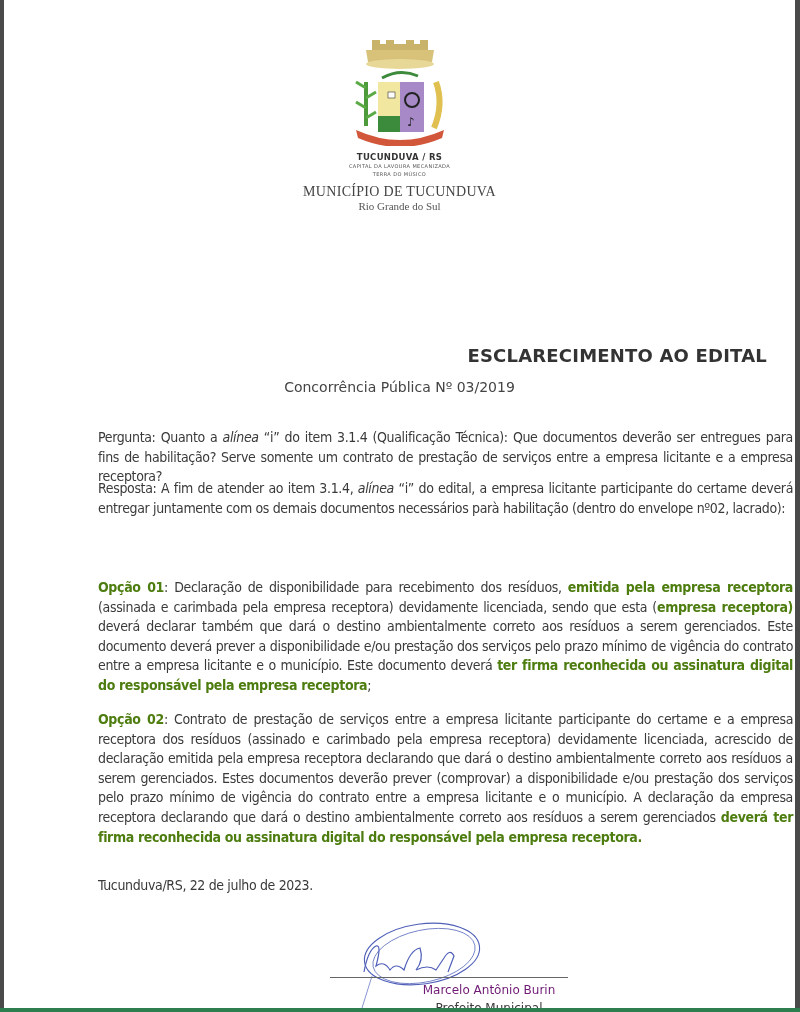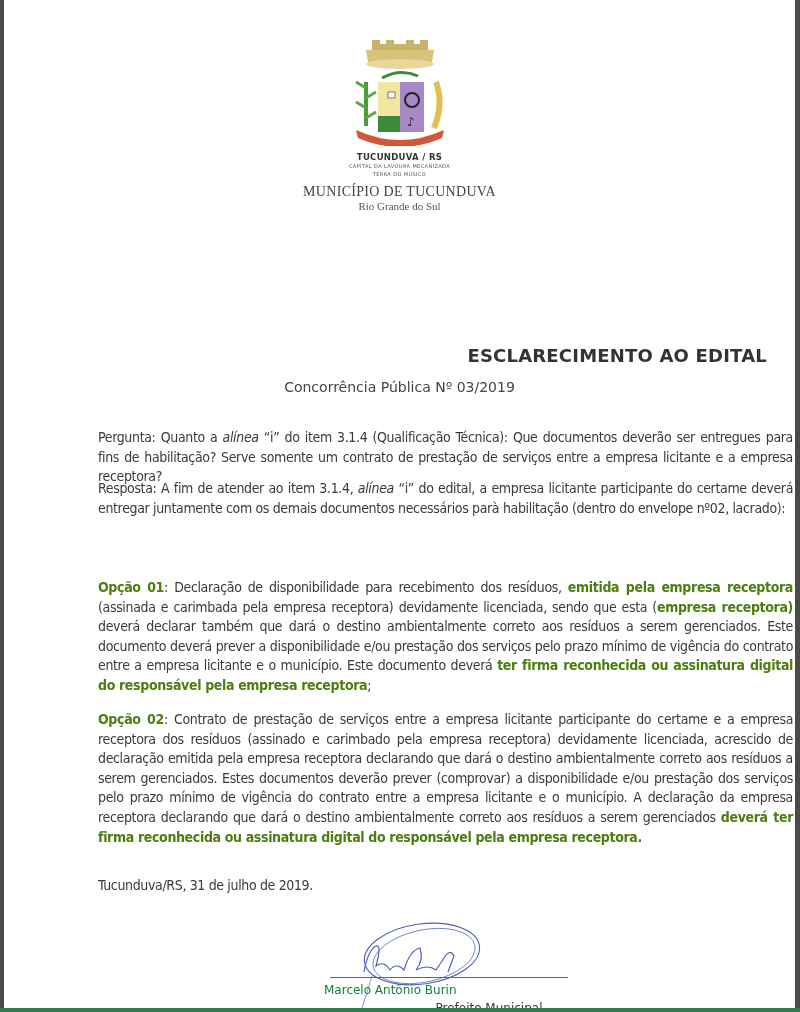--- a/index.html
+++ b/index.html
@@ -48,22 +48,22 @@
       font-family:"DejaVu Sans Condensed","DejaVu Sans", sans-serif;
       font-size:14px; line-height:19.6px; color:#3a3a3a;
       text-align:justify; letter-spacing:-0.35px;
     }
     .para b { color:#4d7c0f; }
     .sig-area { position:absolute; left:320px; top:920px; width:260px; height:92px; }
     .sig-line {
       position:absolute; left:6px; top:57px; width:238px; height:1px; background:#666;
     }
     .sig-name {
-      position:absolute; left:0; top:63px; width:330px; text-align:left;
-      font-family:"DejaVu Sans", sans-serif; font-size:12px; color:#15803d;
+      position:absolute; left:0; top:63px; width:330px; text-align:center;
+      font-family:"DejaVu Sans", sans-serif; font-size:12px; color:#701a75;
     }
     .sig-role {
       position:absolute; left:0; top:81px; width:330px; text-align:center;
       font-family:"DejaVu Sans", sans-serif; font-size:12px; color:#3a3a3a;
     }
   </style>
 </head>
 <body>
 
 <div class="page">
@@ -104,21 +104,21 @@
   <div class="subtitle">Concorrência Pública Nº 03/2019</div>
 
   <div class="para" style="top:428px;"><span>Pergunta: Quanto a </span><i>alínea</i><span> “i” do item 3.1.4 (Qualificação Técnica): Que documentos deverão ser entregues para fins de habilitação? Serve somente um contrato de prestação de serviços entre a empresa licitante e a empresa receptora?</span></div>
 
   <div class="para" style="top:479px;"><span>Resposta: A fim de atender ao item 3.1.4, </span><i>alínea</i><span> “i” do edital, a empresa licitante participante do certame deverá entregar juntamente com os demais documentos necessários parà habilitação (dentro do envelope nº02, lacrado):</span></div>
 
   <div class="para" style="top:578px;"><b>Opção 01</b><span>: Declaração de disponibilidade para recebimento dos resíduos, </span><b>emitida pela empresa receptora</b><span> (assinada e carimbada pela empresa receptora) devidamente licenciada, sendo que esta (</span><b>empresa receptora)</b><span> deverá declarar também que dará o destino ambientalmente correto aos resíduos a serem gerenciados. Este documento deverá prever a disponibilidade e/ou prestação dos serviços pelo prazo mínimo de vigência do contrato entre a empresa licitante e o município. Este documento deverá </span><b>ter firma reconhecida ou assinatura digital do responsável pela empresa receptora</b><span>;</span></div>
 
   <div class="para" style="top:710px;"><b>Opção 02</b><span>: Contrato de prestação de serviços entre a empresa licitante participante do certame e a empresa receptora dos resíduos (assinado e carimbado pela empresa receptora) devidamente licenciada, acrescido de declaração emitida pela empresa receptora declarando que dará o destino ambientalmente correto aos resíduos a serem gerenciados. Estes documentos deverão prever (comprovar) a disponibilidade e/ou prestação dos serviços pelo prazo mínimo de vigência do contrato entre a empresa licitante e o município. A declaração da empresa receptora declarando que dará o destino ambientalmente correto aos resíduos a serem gerenciados </span><b>deverá ter firma reconhecida ou assinatura digital do responsável pela empresa receptora.</b></div>
 
-  <div class="para" style="top:876px;">Tucunduva/RS, 31 de julho de 2019.</div>
+  <div class="para" style="top:876px;">Tucunduva/RS, 22 de julho de 2023.</div>
 
   <div class="sig-area">
     <svg width="260" height="92" viewBox="0 0 260 92" style="position:absolute;left:0;top:0;">
       <ellipse cx="98" cy="34" rx="58" ry="30" fill="none" stroke="#4f5fb8" stroke-width="1.1" transform="rotate(-8 98 34)"></ellipse>
       <ellipse cx="100" cy="36" rx="52" ry="26" fill="none" stroke="#6070c0" stroke-width="0.8" transform="rotate(-12 100 36)"></ellipse>
       <path d="M40 52 Q44 30 52 26 Q58 24 52 46 Q60 40 66 50 Q72 42 80 50 Q86 30 96 28 Q100 40 92 50 Q104 44 112 50 L120 38 Q126 28 130 36 L124 52" fill="none" stroke="#4f5fb8" stroke-width="1.2"></path>
       <path d="M38 88 L48 56" stroke="#6a7ac8" stroke-width="0.8"></path>
     </svg>
     <div class="sig-line"></div>
     <div class="sig-name">Marcelo Antônio Burin</div>

